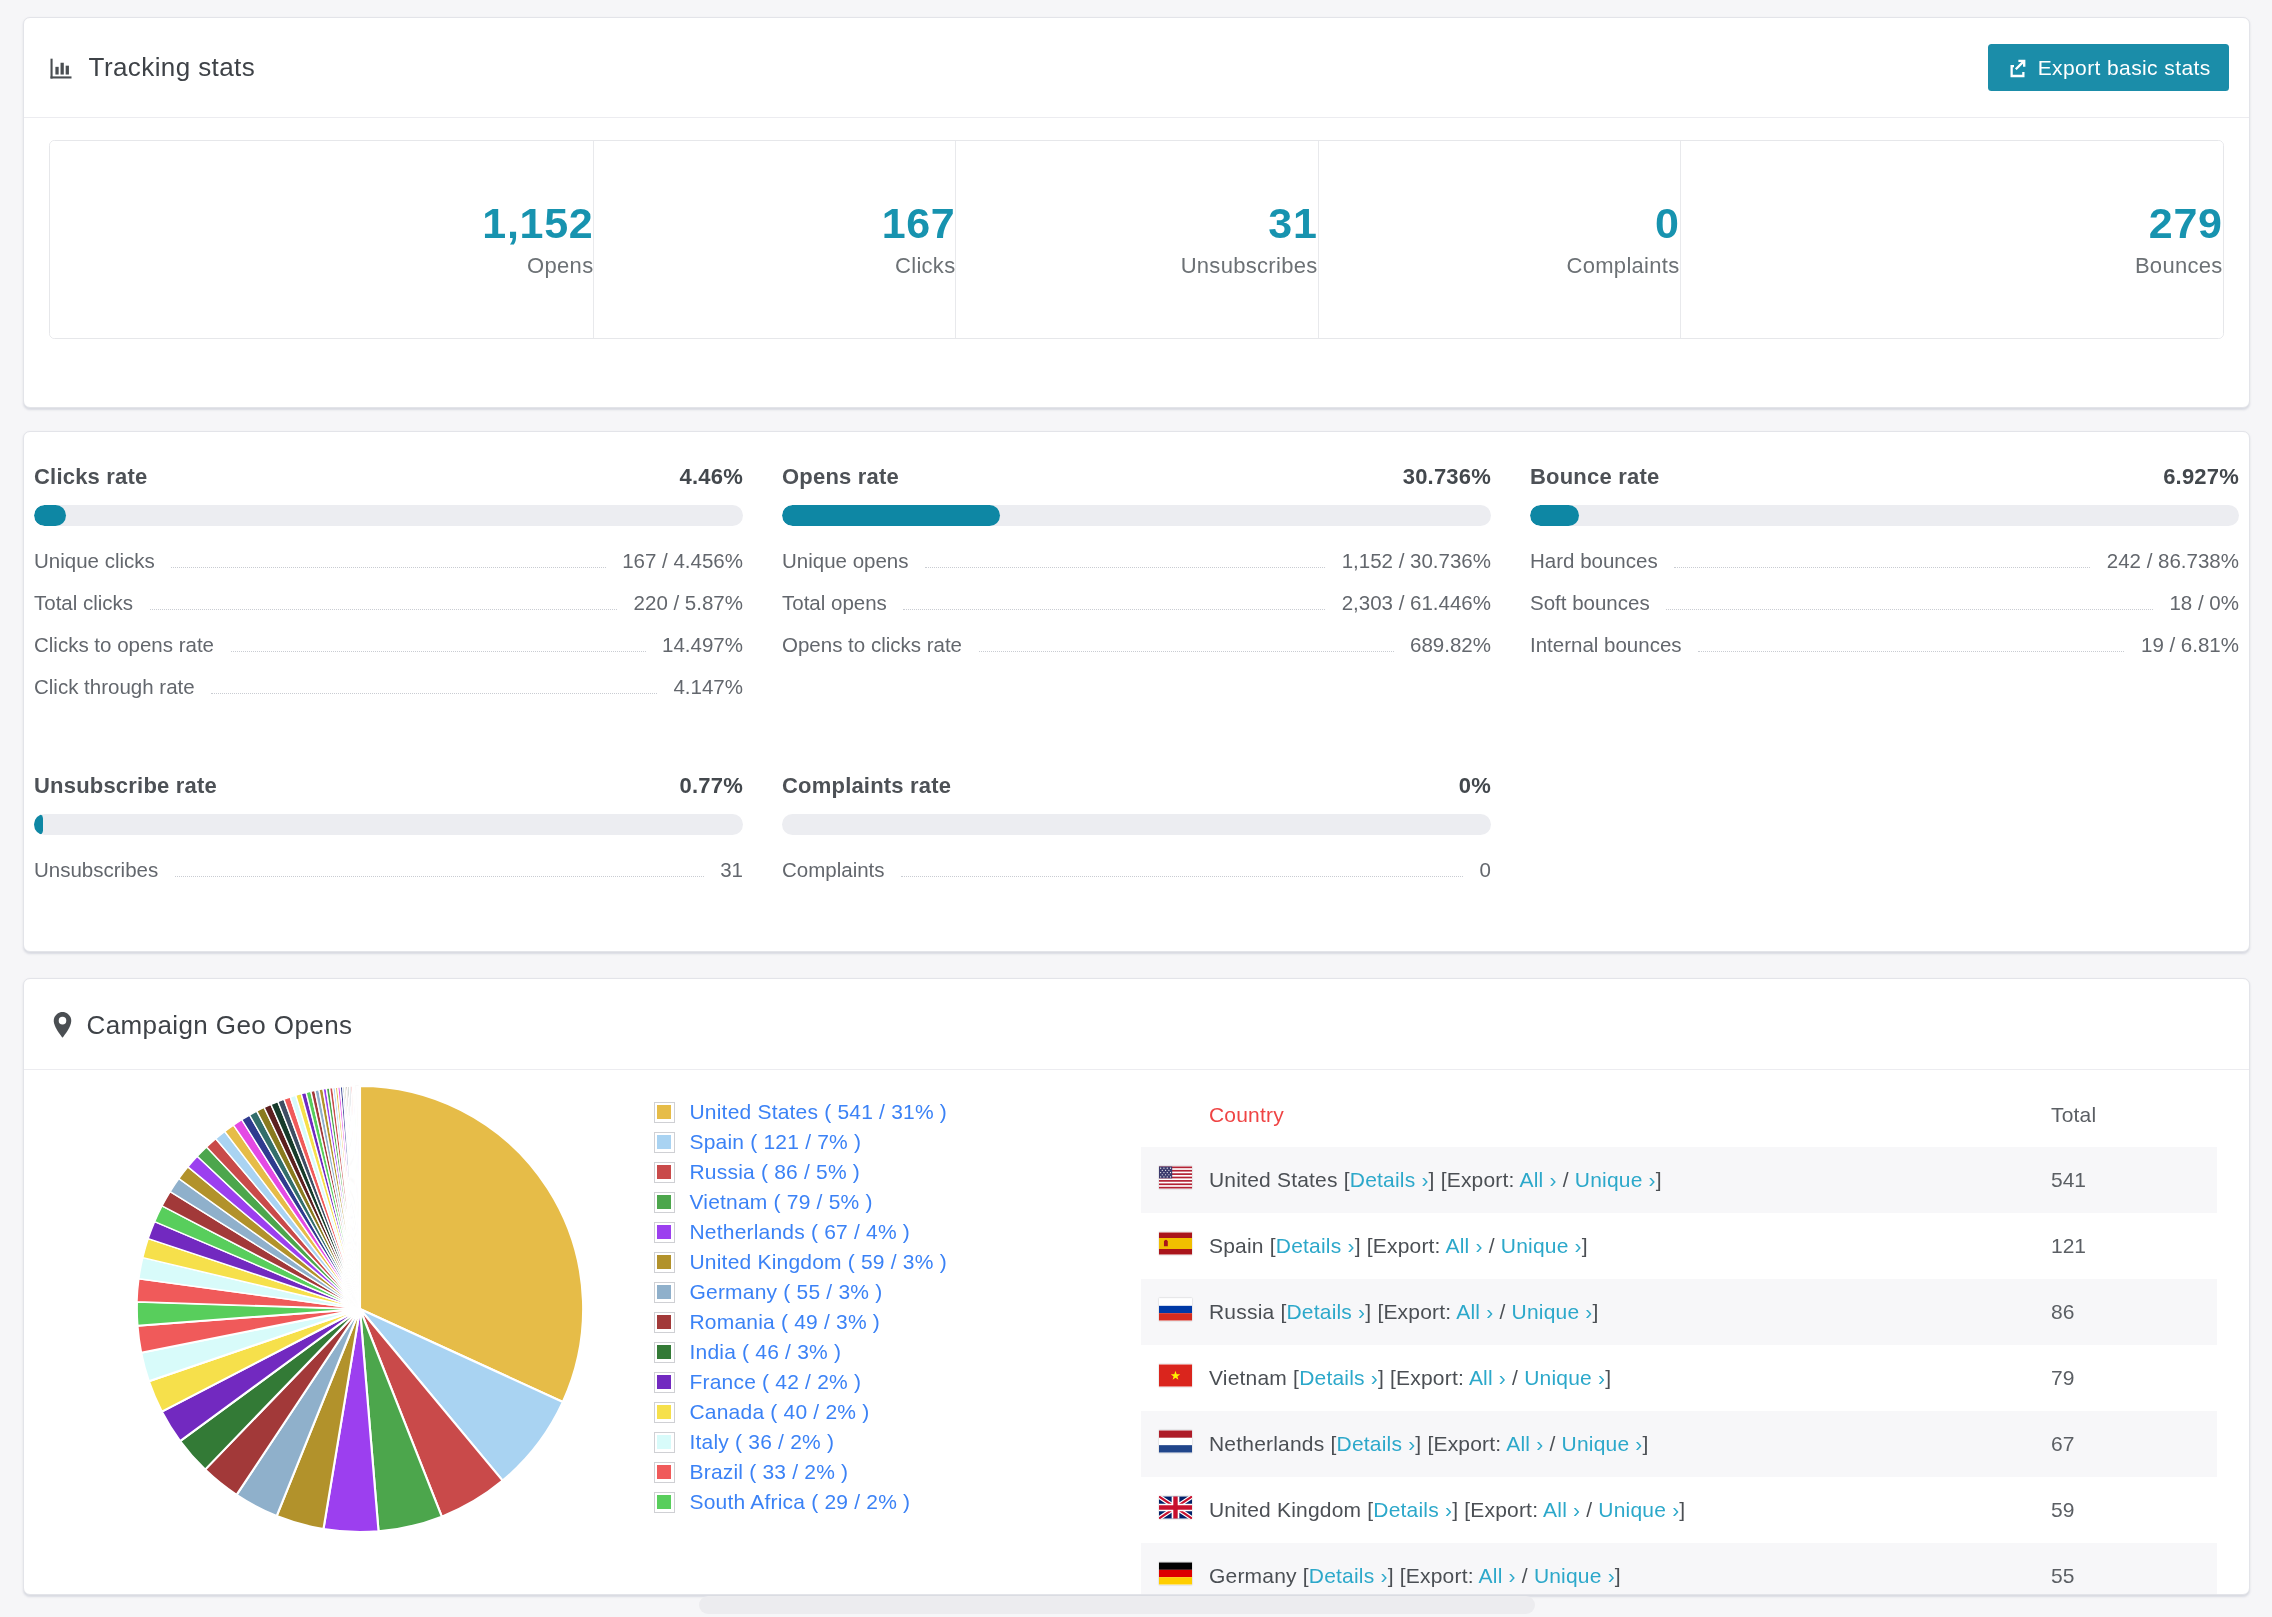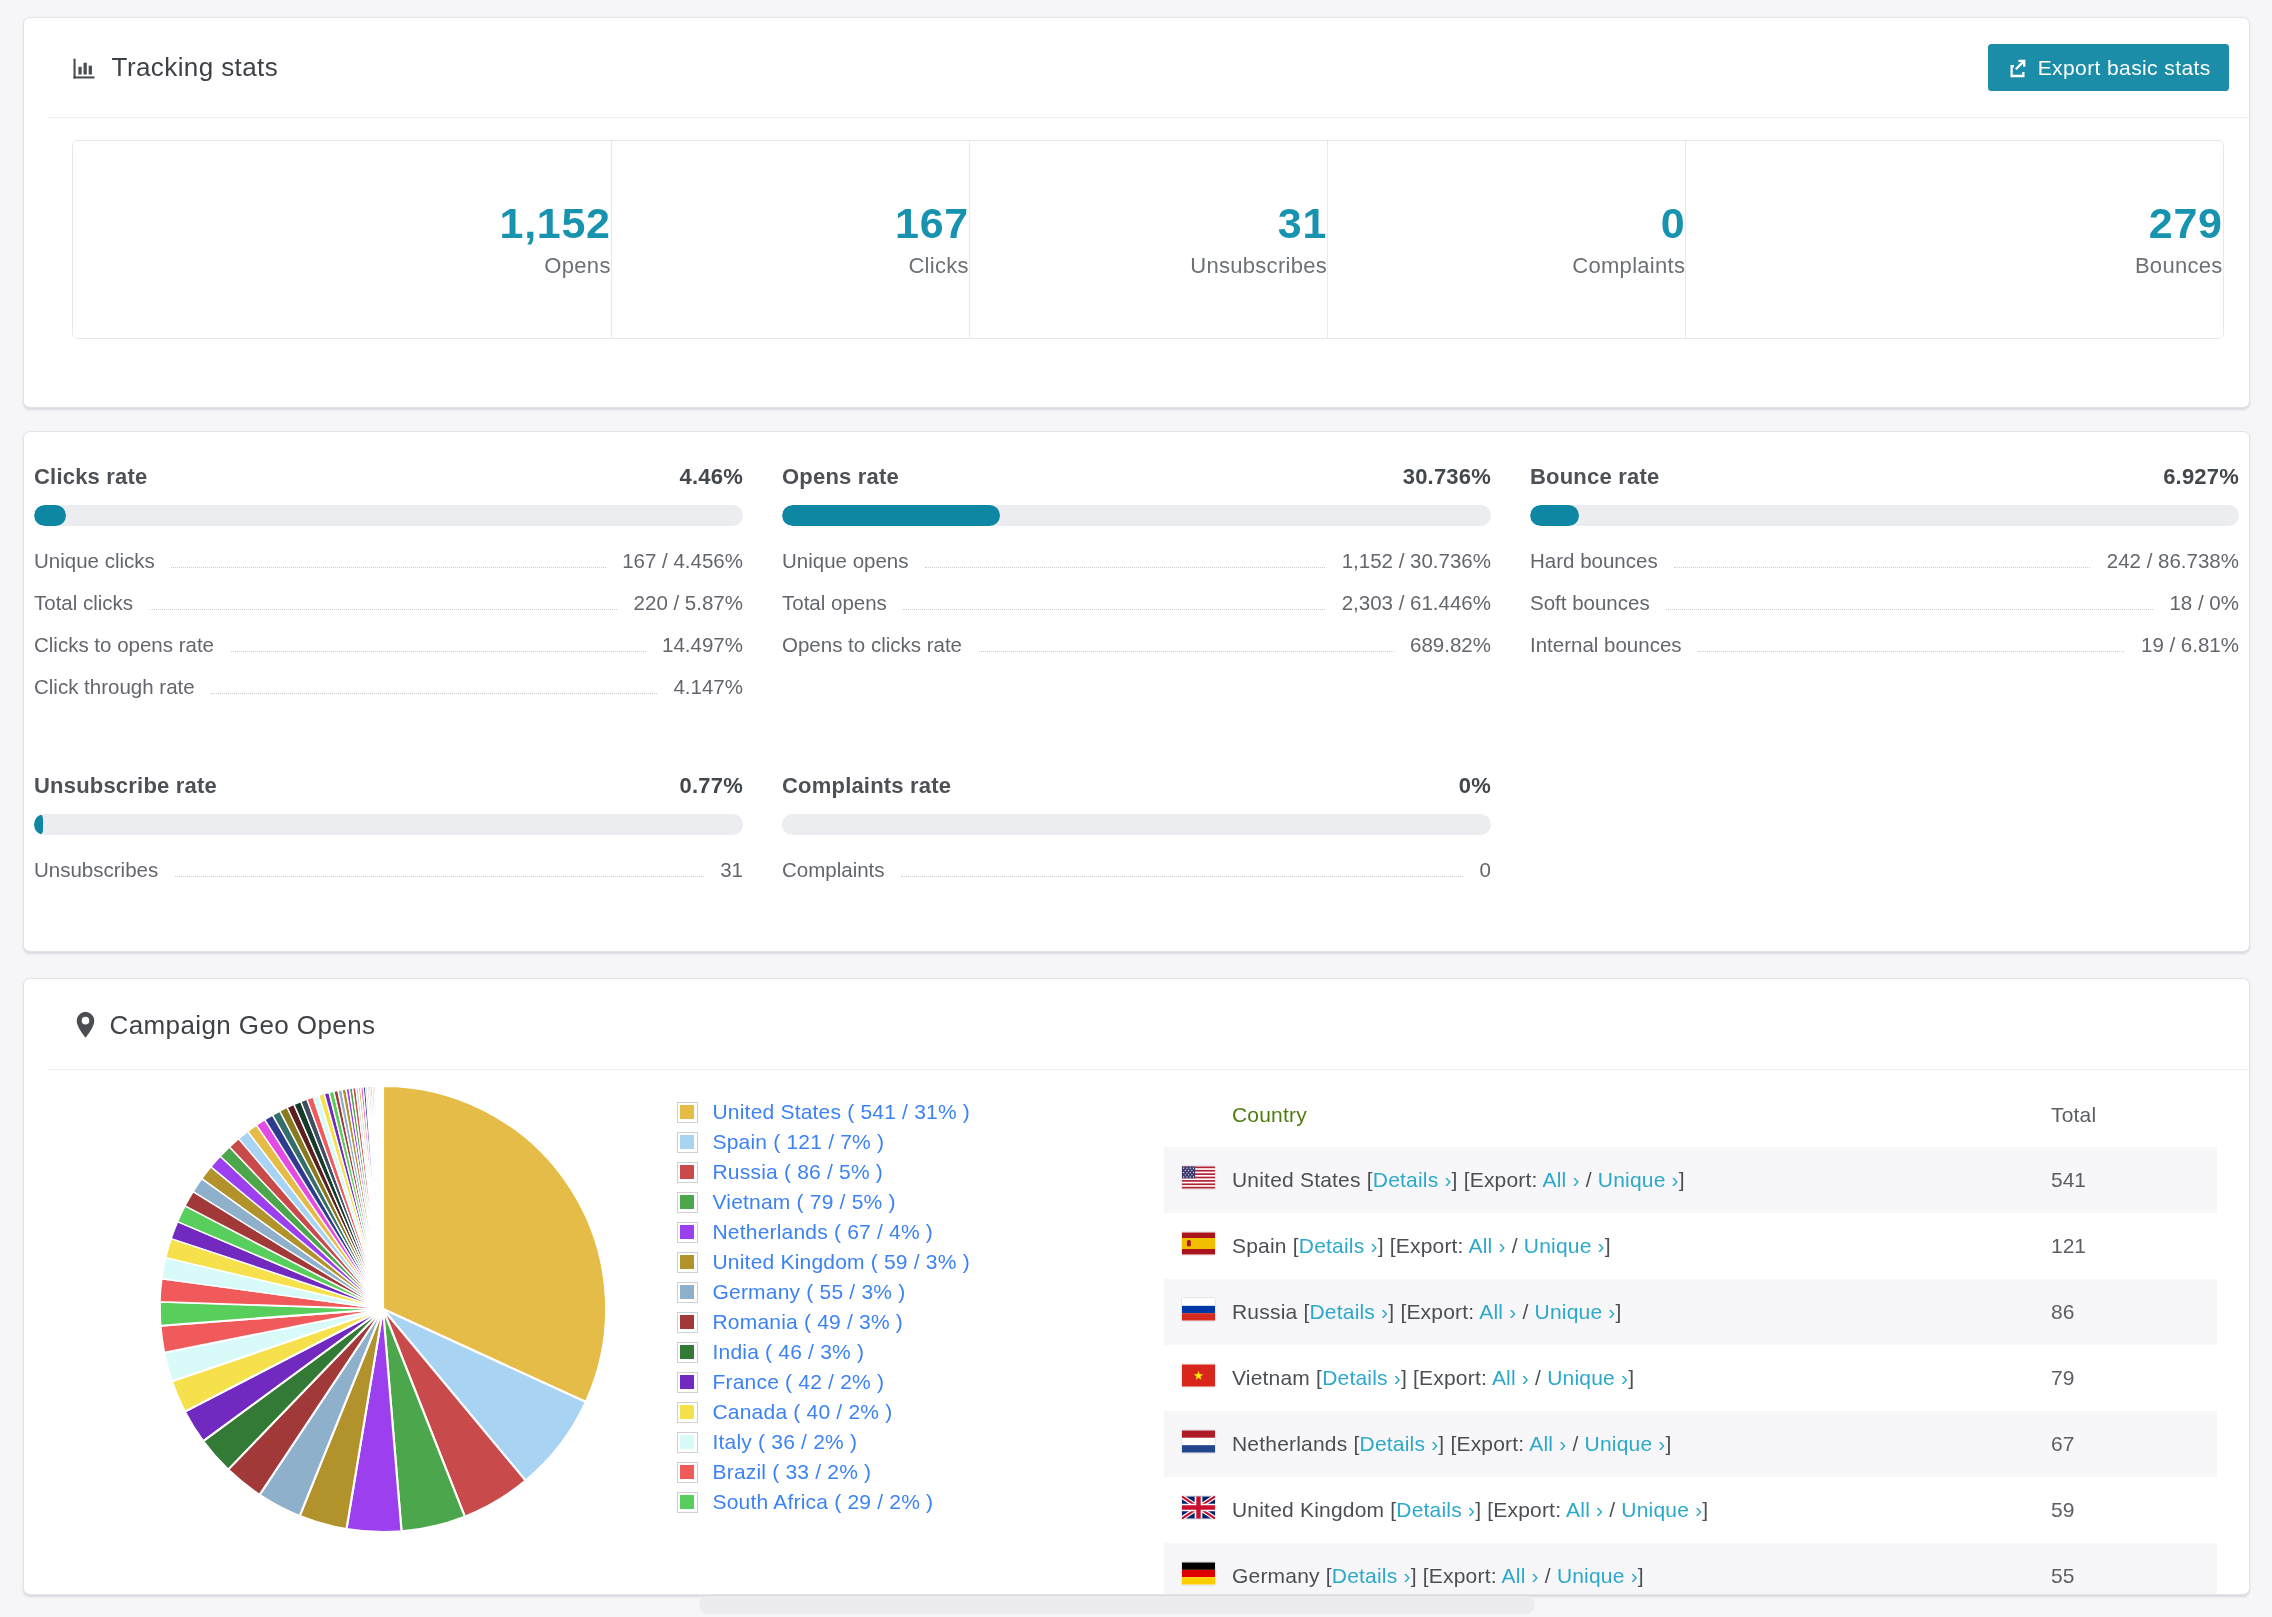--- a/index.html
+++ b/index.html
@@ -5,21 +5,20 @@
   * { margin:0; padding:0; box-sizing:border-box; }
   html,body { width:2273px; height:1618px; overflow:hidden; }
   body {
     font-family:"Liberation Sans","DejaVu Sans",sans-serif;
     background:#f6f6f8; color:#4b4f54; position:relative;
   }
   .page { padding:17px 23px 0; }
   .card {
     background:#fff; border:0.7px solid #e3e4e9; border-radius:7px;
     box-shadow:0 1.4px 2.1px rgba(168,173,188,.38);
-    padding-left:23px;
   }
   .card-head {
     display:flex; align-items:center; justify-content:space-between;
     padding:21px 20px 21px 22.6px; height:99px;
   }
   .card-title { display:flex; align-items:center; gap:14px; font-size:26px; font-weight:400; color:#3e4247; letter-spacing:0.4px; }
   .card-title svg { flex:none; }
   .divider { height:0.7px; background:#ececf0; width:100%; }
 
   
@@ -60,21 +59,21 @@
   .geo-body { display:flex; align-items:flex-start; padding:14px 32px 0 110px; }
   .pie-wrap { width:452px; flex:none; }
   .legend { list-style:none; margin:14px 0 0 68px; width:423px; flex:none; }
   .legend li { display:flex; align-items:center; height:30px; cursor:pointer; }
   .legend .sw { width:20.5px; height:20.5px; border:0.7px solid #cfd0d4; background:#fff; padding:2.1px; margin-right:15px; flex:none; }
   .legend .sw i { display:block; width:100%; height:100%; }
   .legend .lt { font-size:21px; color:#3b82f6; white-space:nowrap; letter-spacing:0.2px; }
 
   .geo-table { flex:1; margin-left:64px; }
   table { width:100%; border-collapse:collapse; }
-  th { font-size:21px; font-weight:400; color:#4d7c0f; text-align:left; height:64px; letter-spacing:0.2px; }
+  th { font-size:21px; font-weight:400; color:#ef4444; text-align:left; height:64px; letter-spacing:0.2px; }
   tbody tr { height:66px; }
   tbody tr:nth-child(odd) { background:#f7f7f9; }
   td { font-size:21px; color:#4b4f54; vertical-align:middle; }
   td.flag-cell { width:68px; padding-left:17.6px; }
   .flag { display:inline-block; width:33px; height:23px; box-shadow:0 0 1.4px rgba(0,0,0,.25); line-height:0; }
   .flag svg { width:100%; height:100%; display:block; }
   td.total-cell, th.total-col { width:166px; color:#5b5f64; }
   .country-line { letter-spacing:0.2px; }
   .country-line a { color:#2CA8CA; text-decoration:none; cursor:pointer; }
 

